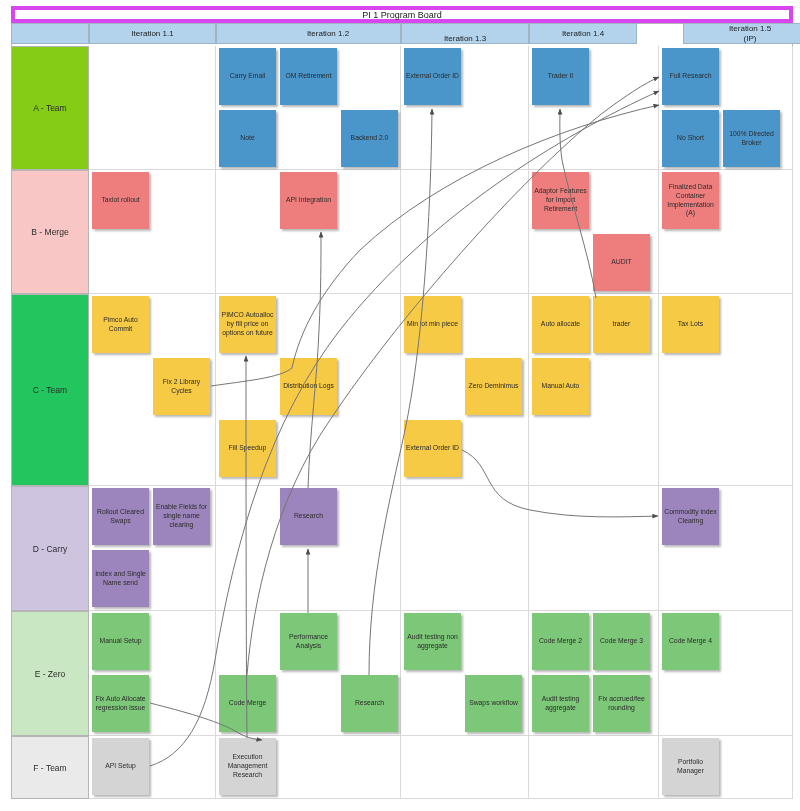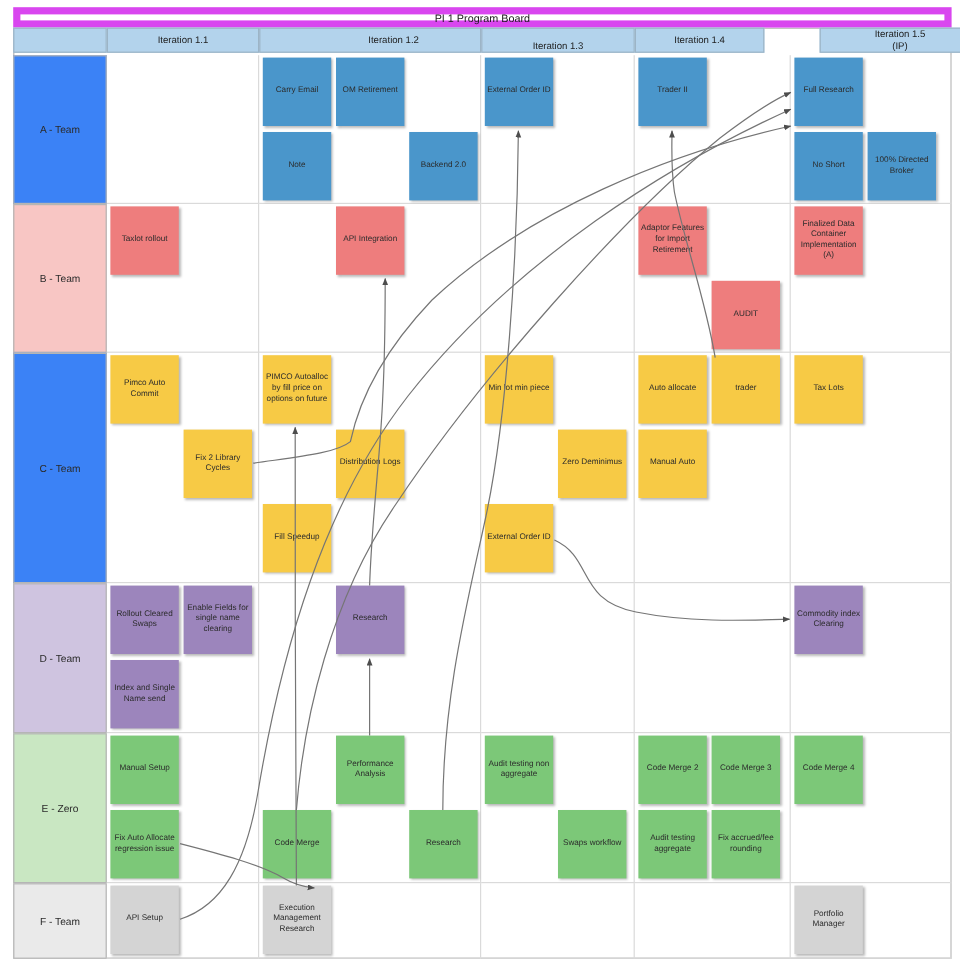--- a/index.html
+++ b/index.html
@@ -3,21 +3,21 @@
 <meta charset="utf-8">
 <style>
   html,body { margin:0; padding:0; background:#ffffff; }
   #canvas {
     position:relative; width:800px; height:811px; background:#fff;
     font-family:"Liberation Sans", sans-serif; overflow:hidden;
   }
   .abs { position:absolute; box-sizing:border-box; }
   #board-outline { border:1px solid #b5b5b5; }
   #title-bar {
-    border:6px solid #d946ef; background:#fff;
+    border:4px solid #d946ef; background:#fff;
     display:flex; align-items:center; justify-content:center;
     font-size:9px; color:#1a1a1a;
   }
   .col-header {
     background:#b3d3ec; border:1px solid #9cb4c6;
     display:flex; flex-direction:column; align-items:center; justify-content:center;
     font-size:8px; color:#1c1c1c; text-align:center; line-height:1.15;
   }
   .row-header {
     border:1px solid #b5b5b5;
@@ -55,31 +55,31 @@
       </div>
       <div class="abs col-header" style="left: 529px; top: 23px; width: 108px; height: 21px;">
         <span>Iteration 1.4</span>
       </div>
       <div class="abs col-header" style="left: 683px; top: 23px; width: 134px; height: 21px;">
         <span>Iteration 1.5</span>
         <span>(IP)</span>
       </div>
     </div>
   <div id="row-headers">
-      <div class="abs row-header" style="left: 11px; top: 46px; width: 78px; height: 124px; background: #3b82f6;">
+      <div class="abs row-header" style="left: 11px; top: 46px; width: 78px; height: 124px; background: #84cc16;">
         <span>A - Team</span>
       </div>
       <div class="abs row-header" style="left: 11px; top: 170px; width: 78px; height: 124px; background: rgb(248, 198, 196);">
-        <span>B - Team</span>
-      </div>
-      <div class="abs row-header" style="left: 11px; top: 294px; width: 78px; height: 192px; background: #3b82f6;">
+        <span>B - Merge</span>
+      </div>
+      <div class="abs row-header" style="left: 11px; top: 294px; width: 78px; height: 192px; background: #22c55e;">
         <span>C - Team</span>
       </div>
       <div class="abs row-header" style="left: 11px; top: 486px; width: 78px; height: 125px; background: rgb(207, 196, 224);">
-        <span>D - Team</span>
+        <span>D - Carry</span>
       </div>
       <div class="abs row-header" style="left: 11px; top: 611px; width: 78px; height: 125px; background: rgb(201, 231, 194);">
         <span>E - Zero</span>
       </div>
       <div class="abs row-header" style="left: 11px; top: 736px; width: 78px; height: 63px; background: rgb(234, 234, 234);">
         <span>F - Team</span>
       </div>
     </div>
   <div id="grid-cells">
       <div class="abs grid-cell" style="left: 89px; top: 46px; width: 127px; height: 124px;"></div>

